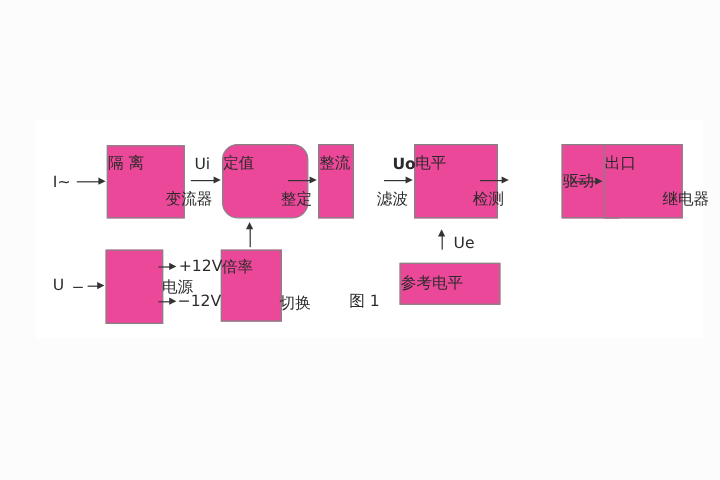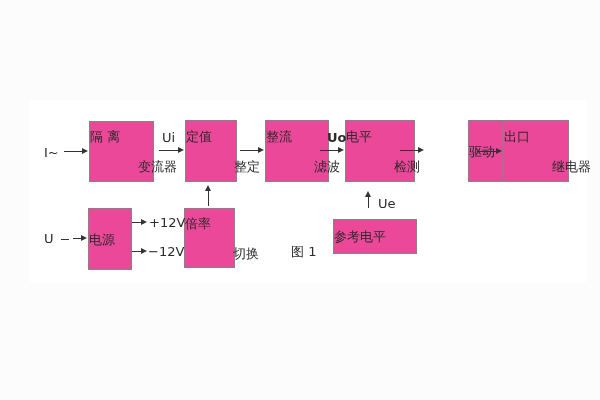--- a/index.html
+++ b/index.html
@@ -50,45 +50,45 @@
 <body>
 
 <div class="page">
   <div class="panel"></div>
 
   <div class="block two" style="left:89px;top:121px;width:65px;height:61px;">
     <span class="ln">隔 离</span>
     <span class="ln">变流器</span>
   </div>
 
-  <div class="block two" style="left:185px;top:120px;width:52px;height:62px;">
+  <div class="block two" style="left:185px;top:120px;width:72px;height:62px;border-radius:13px;">
     <span class="ln">定值</span>
     <span class="ln">整定</span>
   </div>
 
-  <div class="block two" style="left:265px;top:120px;width:64px;height:62px;">
+  <div class="block two" style="left:265px;top:120px;width:30px;height:62px;">
     <span class="ln">整流</span>
     <span class="ln">滤波</span>
   </div>
 
   <div class="block two" style="left:345px;top:120px;width:70px;height:62px;">
     <span class="ln">电平</span>
     <span class="ln">检测</span>
   </div>
 
   <div class="block" style="left:425px;top:120px;width:48px;height:62px;margin-left:43px;">
     <span class="ln">驱动</span>
   </div>
 
   <div class="block two" style="left:503px;top:120px;width:66px;height:62px;">
     <span class="ln">出口</span>
     <span class="ln">继电器</span>
   </div>
 
-  <div class="block" style="left:88px;top:208px;width:44px;height:62px;">
+  <div class="block" style="left:88px;top:208px;width:44px;height:62px;padding-left:46px;">
     <span class="ln">电源</span>
   </div>
 
   <div class="block two" style="left:184px;top:208px;width:51px;height:60px;">
     <span class="ln">倍率</span>
     <span class="ln">切换</span>
   </div>
 
   <div class="block" style="left:333px;top:219px;width:84px;height:35px;">
     <span class="ln">参考电平</span>

